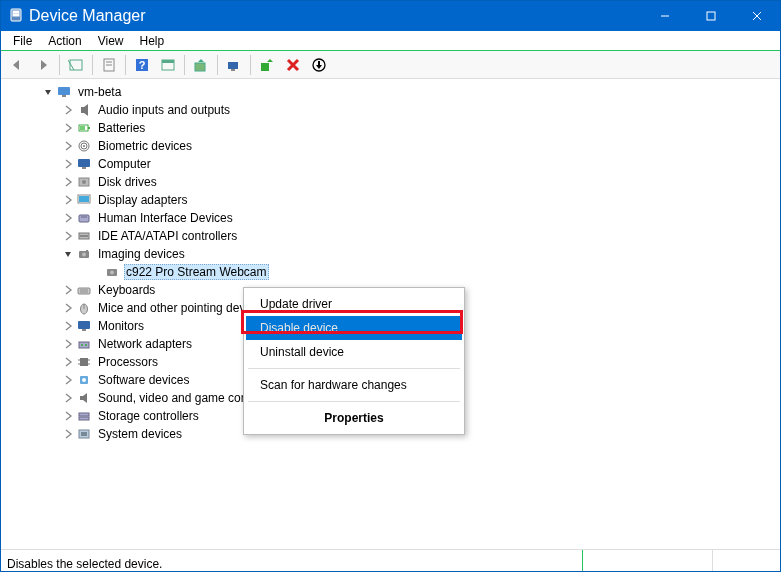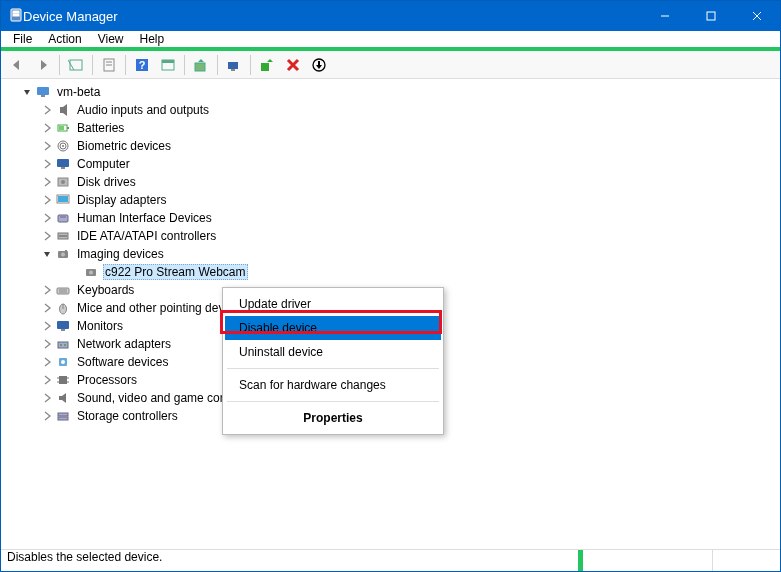--- a/index.html
+++ b/index.html
@@ -1,45 +1,45 @@
 <!DOCTYPE html>
 <html><head>
 <meta charset="utf-8">
 <style>
   * { box-sizing: border-box; }
   html, body { margin:0; padding:0; font-family: "Segoe UI", Tahoma, sans-serif; font-size:12px; color:#000; }
   .window { width:781px; height:572px; background:#fff; border:1px solid #005eb8; display:flex; flex-direction:column; }
   .titlebar { height:30px; background:#0066cc; color:#fff; display:flex; align-items:center; padding:0 0 0 8px; }
-  .titlebar .title { flex:1; padding-left:0; font-size:13px; }
+  .titlebar .title { flex:1; padding-left:6px; font-size:16px; }
   .titlebar .ctl { width:46px; height:30px; display:flex; align-items:center; justify-content:center; }
   .titlebar svg { stroke:#fff; fill:none; }
   .app-icon svg { stroke:#fff; fill:#fff; }
-  .menubar { height:20px; background:#fff; border-bottom:4px solid #22c55e; display:flex; align-items:center; padding:0 4px; gap:0; font-size:12px; }
+  .menubar { height:20px; background:#fff; border-bottom:1px solid #22c55e; display:flex; align-items:center; padding:0 4px; gap:0; font-size:12px; }
   .menubar .mi { padding:2px 8px; }
   .toolbar { height:28px; background:#f8f8f8; border-bottom:1px solid #ddd; display:flex; align-items:center; padding:0 4px; gap:2px; }
   .toolbar .tb { width:24px; height:24px; display:flex; align-items:center; justify-content:center; border:1px solid transparent; }
   .toolbar .sep { width:1px; height:20px; background:#ccc; margin:0 2px; }
-  .content { flex:1; position:relative; overflow:auto; padding:4px 12px; }
+  .content { flex:1; position:relative; overflow:auto; padding:4px 12px;margin-left:21px; }
   .tree { }
   .node { display:flex; align-items:center; height:18px; padding-left:0; white-space:nowrap; }
   .node .exp { width:16px; height:16px; display:flex; align-items:center; justify-content:center; font-size:10px; color:#666; }
   .node .ic { width:16px; height:16px; display:flex; align-items:center; justify-content:center; margin-right:4px; }
   .node .lbl { padding:0 2px; }
   .node.selected .lbl { background:#cce8ff; border:1px dotted #7aa7d8; padding:0 1px; }
   .ind-0 { padding-left:6px; }
   .ind-1 { padding-left:26px; }
   .ind-2 { padding-left:54px; }
   .statusbar { height:22px; border-top:1px solid #ddd; display:flex; align-items:center; font-size:12px; }
-  .statusbar .cell0 { padding:0 6px; flex:0 0 582px; border-right:5px solid #22c55e; height:100%; display:flex; align-items:flex-start; }
+  .statusbar .cell0 { padding:0 6px; flex:0 0 582px; border-right:1px solid #22c55e; height:100%; display:flex; align-items:flex-end; }
   .statusbar .cell1 { flex:0 0 130px; border-right:1px solid #ddd; height:100%; }
   .statusbar .cell2 { flex:1; height:100%; }
   
   .ctxmenu { position:absolute; background:#fff; border:1px solid #bbb; box-shadow:2px 2px 6px rgba(0,0,0,0.25); padding:4px 2px; font-size:12px; width:222px; }
   .ctxmenu .ci { padding:5px 14px; }
-  .ctxmenu .ci.hl { background:#0078d7; color:#000000; }
+  .ctxmenu .ci.hl { background:#0078d7; color:#e5e5e5; }
   .ctxmenu .ci.bold { font-weight:bold;text-align:center; }
   .ctxmenu .csep { height:1px; background:#ddd; margin:4px 2px; }
   .ctx-highlight-box { position:absolute; border:3px solid #e81123; pointer-events:none; }
 </style>
 </head>
 <body>
 
 <div class="window">
 
   <div class="titlebar">
@@ -366,70 +366,84 @@
             <span class="lbl">Network adapters</span>
           </div>
           <div class="node ind-1">
             <span class="exp">
               <svg width="10" height="10">
                 <path d="M3 1 L8 5 L3 9" fill="none" stroke="#888" stroke-width="1.3"></path>
               </svg>
             </span>
             <span class="ic">
               <svg width="14" height="14">
-                <rect x="3" y="3" width="8" height="8" fill="#6ad" rx="1"></rect>
-                <circle cx="7" cy="7" r="2" fill="#fff"></circle>
-              </svg>
-            </span>
-            <span class="lbl">Software devices</span>
-          </div>
-          <div class="node ind-1">
-            <span class="exp">
-              <svg width="10" height="10">
-                <path d="M3 1 L8 5 L3 9" fill="none" stroke="#888" stroke-width="1.3"></path>
-              </svg>
-            </span>
-            <span class="ic">
-              <svg width="14" height="14">
                 <rect x="3" y="3" width="8" height="8" fill="#777"></rect>
                 <line x1="3" y1="5" x2="1" y2="5" stroke="#777"></line>
                 <line x1="3" y1="9" x2="1" y2="9" stroke="#777"></line>
                 <line x1="11" y1="5" x2="13" y2="5" stroke="#777"></line>
                 <line x1="11" y1="9" x2="13" y2="9" stroke="#777"></line>
               </svg>
             </span>
             <span class="lbl">Processors</span>
           </div>
           <div class="node ind-1">
             <span class="exp">
               <svg width="10" height="10">
                 <path d="M3 1 L8 5 L3 9" fill="none" stroke="#888" stroke-width="1.3"></path>
               </svg>
             </span>
             <span class="ic">
               <svg width="14" height="14">
+                <rect x="3" y="3" width="8" height="8" fill="#6ad" rx="1"></rect>
+                <circle cx="7" cy="7" r="2" fill="#fff"></circle>
+              </svg>
+            </span>
+            <span class="lbl">Software devices</span>
+          </div>
+          <div class="node ind-1">
+            <span class="exp">
+              <svg width="10" height="10">
+                <path d="M3 1 L8 5 L3 9" fill="none" stroke="#888" stroke-width="1.3"></path>
+              </svg>
+            </span>
+            <span class="ic">
+              <svg width="14" height="14">
                 <rect x="3" y="5" width="3" height="4" fill="#777"></rect>
                 <path d="M6 5 L10 2 L10 12 L6 9 Z" fill="#777"></path>
               </svg>
             </span>
             <span class="lbl">Sound, video and game controllers</span>
           </div>
           <div class="node ind-1">
             <span class="exp">
               <svg width="10" height="10">
                 <path d="M3 1 L8 5 L3 9" fill="none" stroke="#888" stroke-width="1.3"></path>
               </svg>
             </span>
             <span class="ic">
               <svg width="14" height="14">
                 <rect x="2" y="4" width="10" height="3" fill="#aac" stroke="#668"></rect>
                 <rect x="2" y="8" width="10" height="3" fill="#aac" stroke="#668"></rect>
               </svg>
             </span>
             <span class="lbl">Storage controllers</span>
+          </div>
+          <div class="node ind-1">
+            <span class="exp">
+              <svg width="10" height="10">
+                <path d="M3 1 L8 5 L3 9" fill="none" stroke="#888" stroke-width="1.3"></path>
+              </svg>
+            </span>
+            <span class="ic">
+              <svg width="14" height="14">
+                <rect x="2" y="3" width="10" height="8" fill="#bcd" stroke="#789"></rect>
+                <rect x="4" y="5" width="6" height="4" fill="#789"></rect>
+              </svg>
+            </span>
+            <span class="lbl">System devices</span>
           </div>
         </div>
     </div>
 
     <div class="ctxmenu" style="left:221px; top:208px;">
       <div class="ci">Update driver</div>
       <div class="ci hl">Disable device</div>
       <div class="ci">Uninstall device</div>
       <div class="csep"></div>
       <div class="ci">Scan for hardware changes</div>

